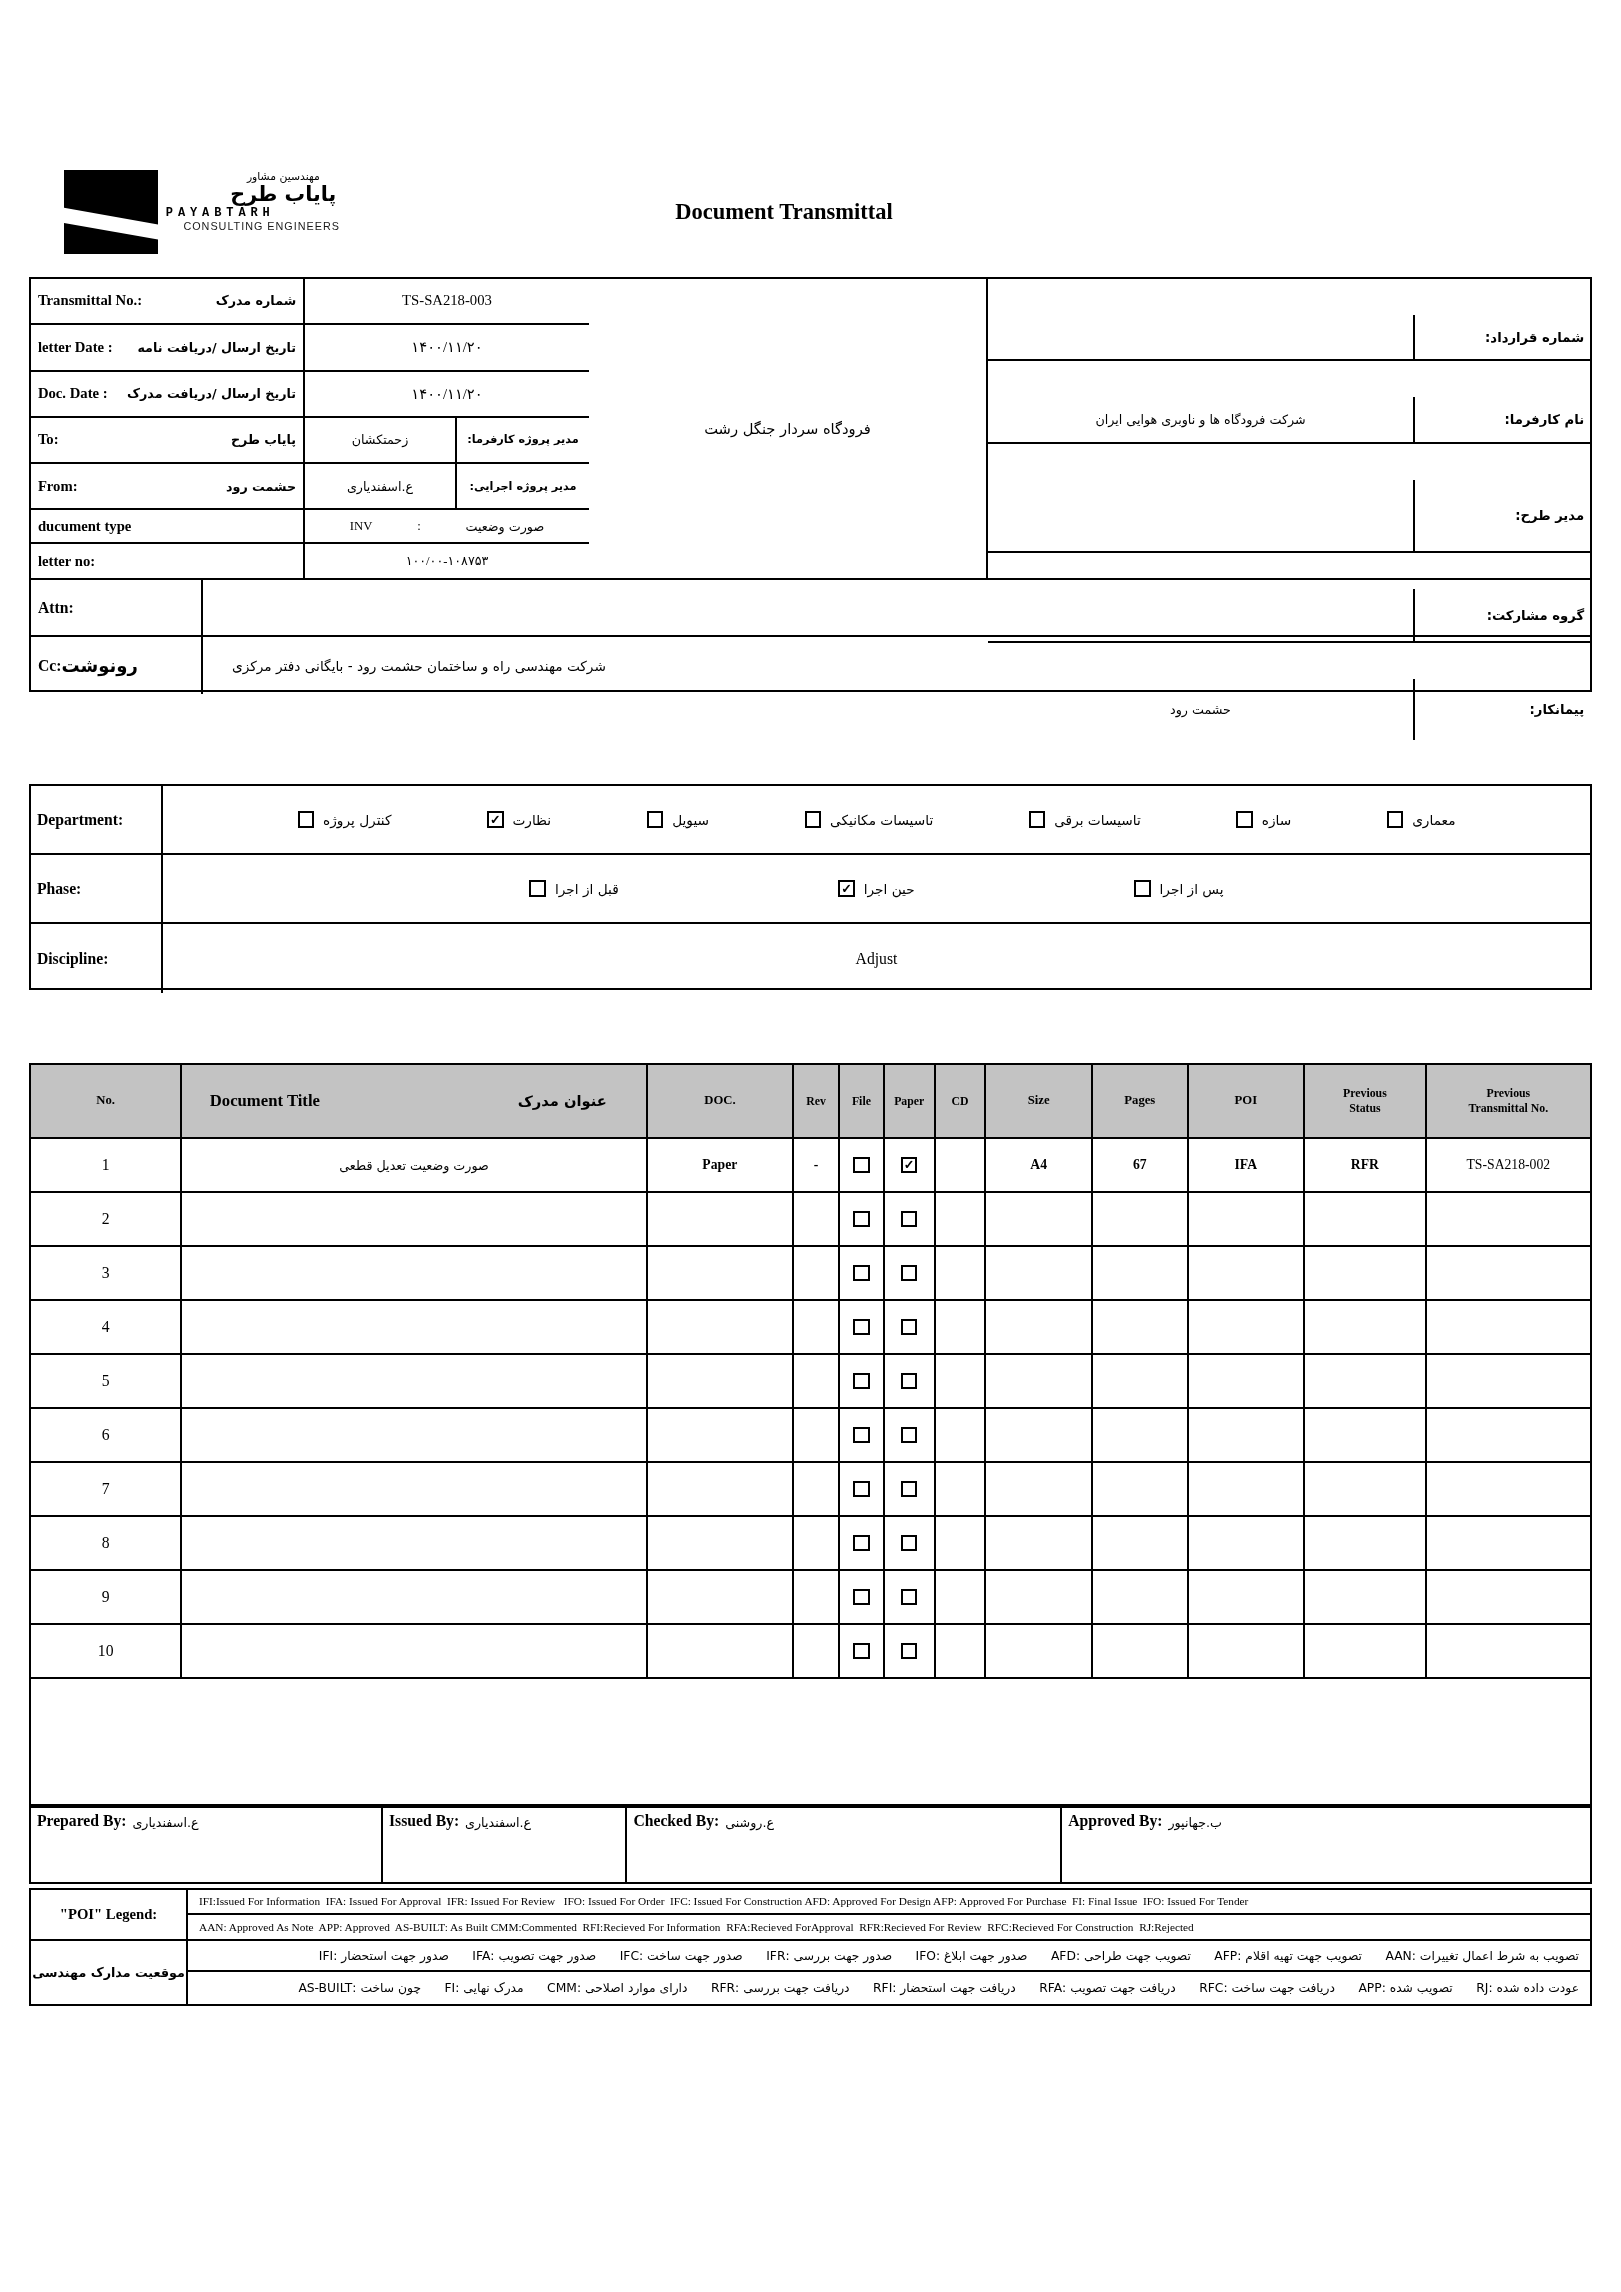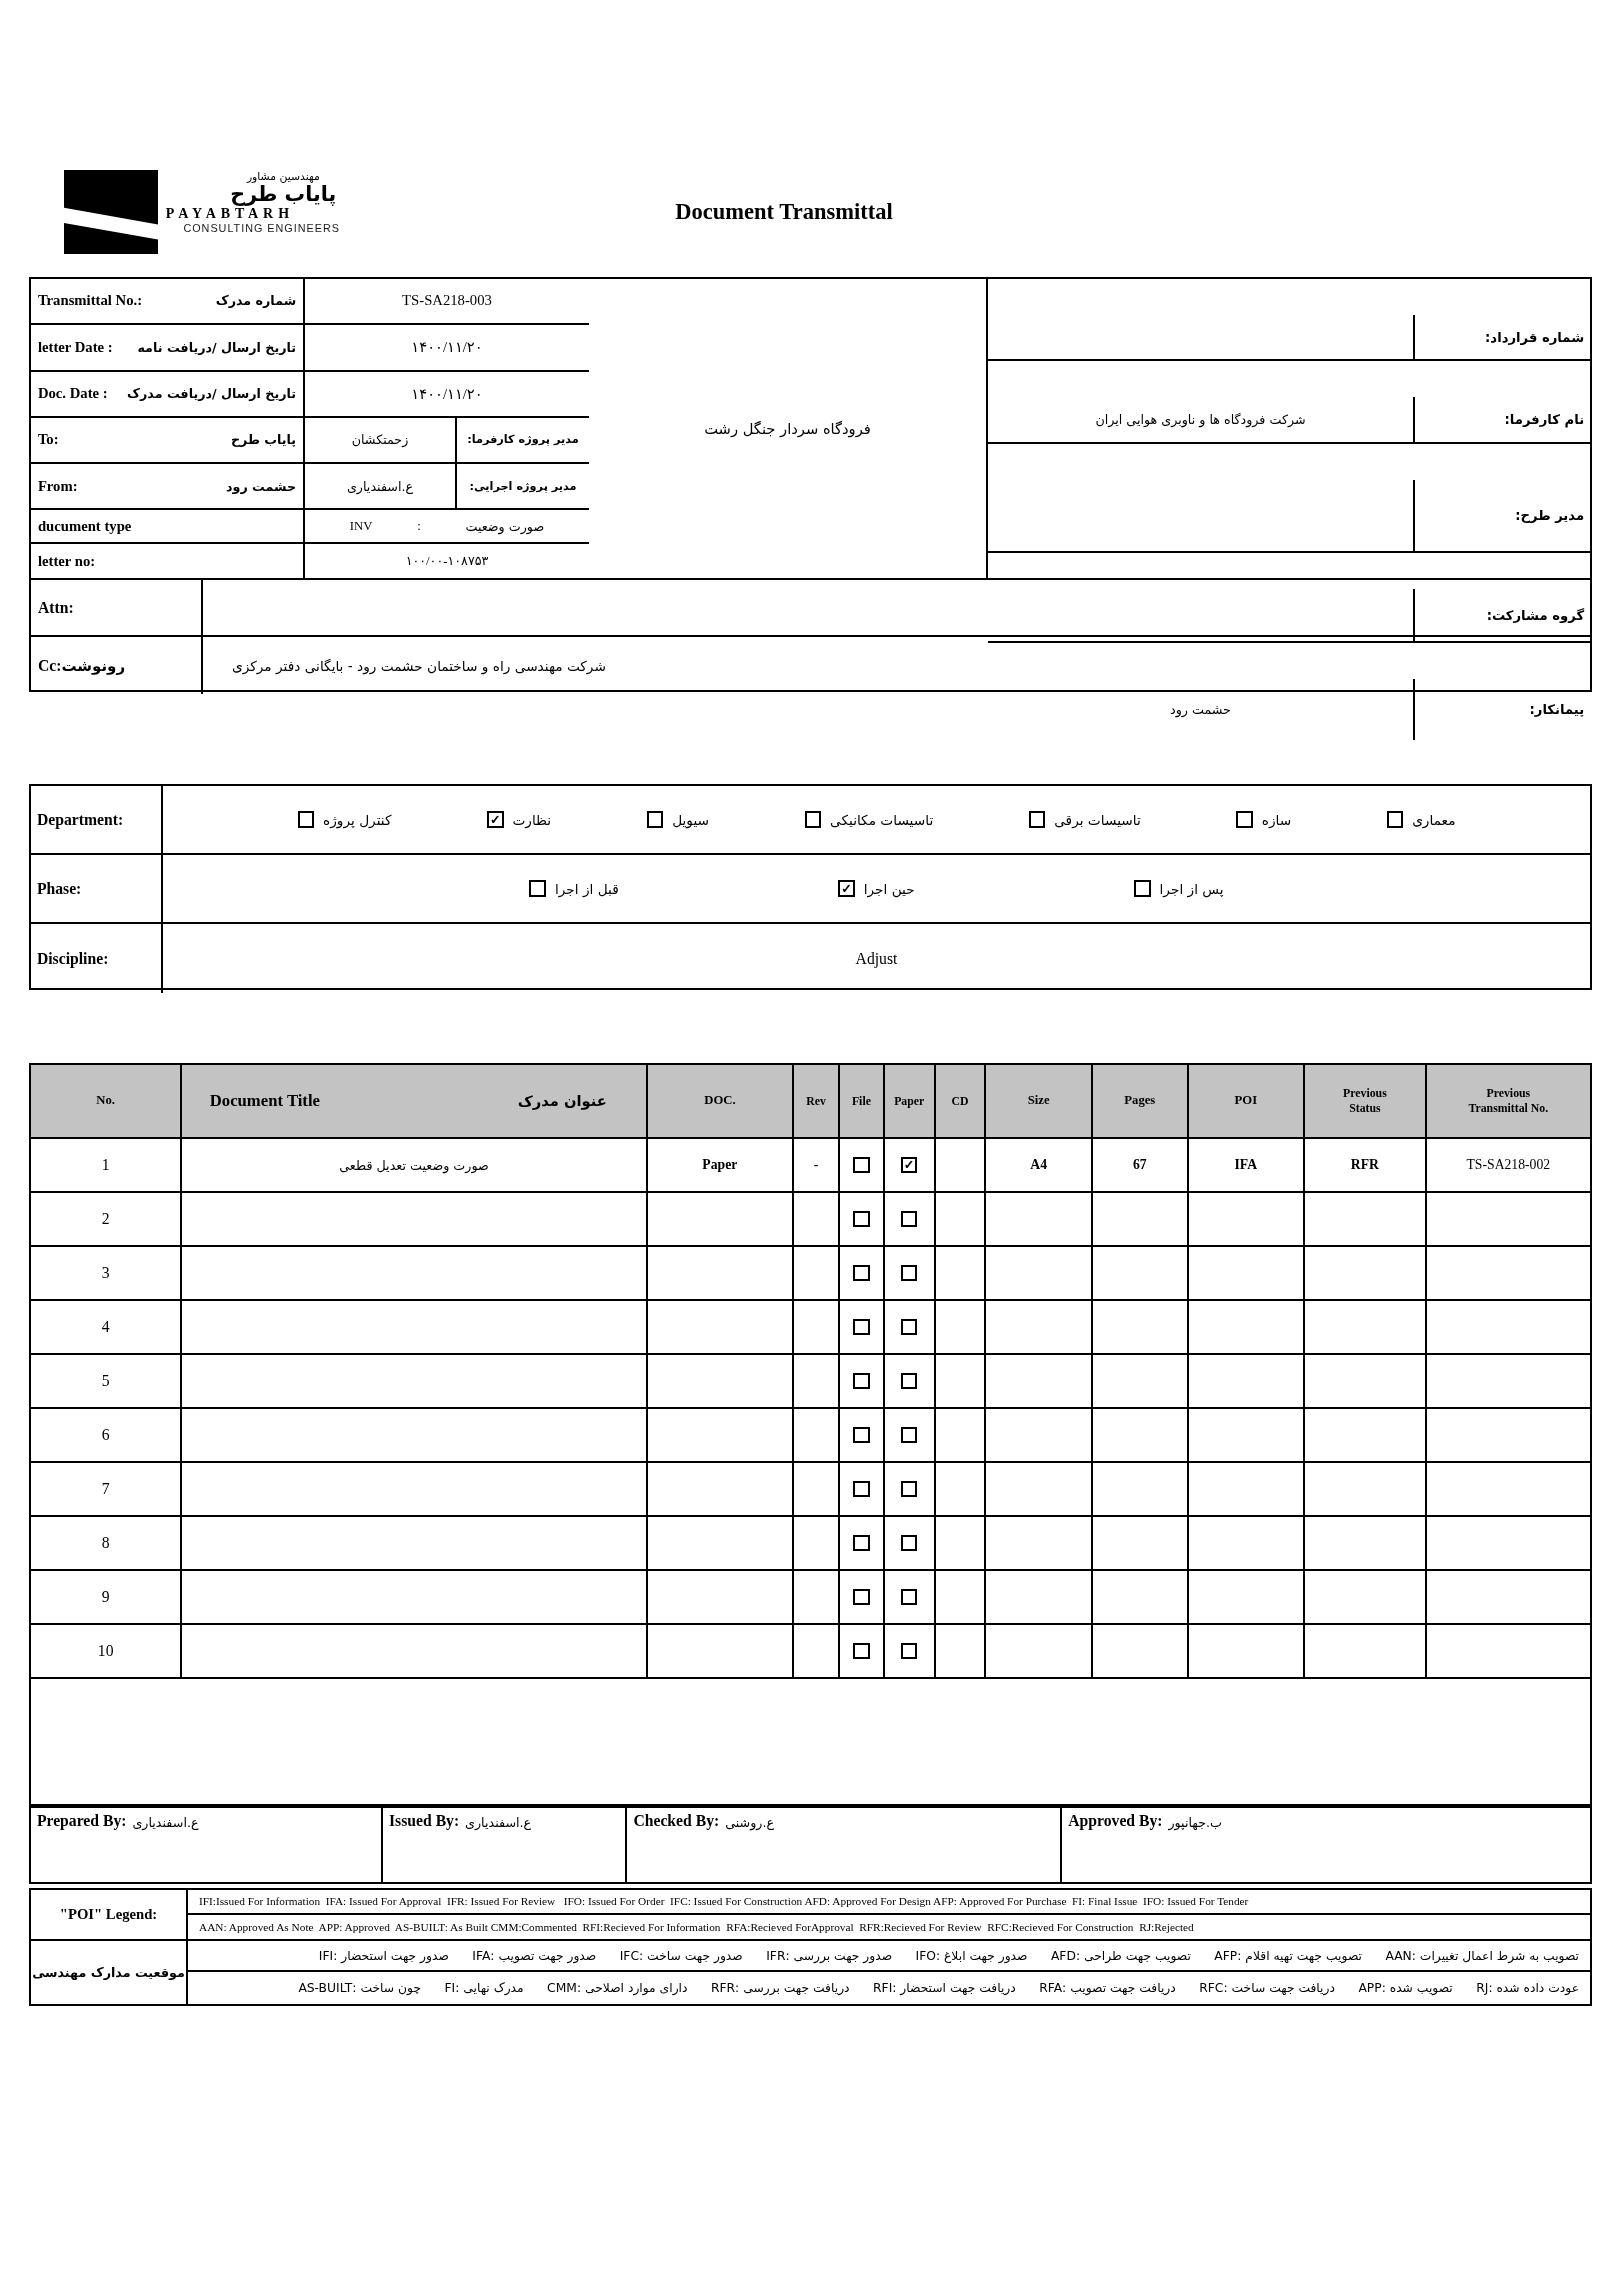--- a/index.html
+++ b/index.html
@@ -11,21 +11,21 @@
   .fa { font-family: "DejaVu Sans", sans-serif; direction: rtl; }
   .abs { position: absolute; }
 
   
   .logo-wrap { left: 64px; top: 170px; display: flex; align-items: flex-start; }
   .logo-box { width: 94px; height: 84px; background: #000; position: relative; overflow: hidden; flex: 0 0 auto; }
   .logo-stripe { position: absolute; left: -11.8px; top: 47px; width: 127px; height: 14.7px; background: #fff; transform: rotate(10deg); }
   .logo-text { margin-left: 7.8px; width: 196px; }
   .logo-fa-small { font-size: 10.8px; text-align: center; padding-left: 39px; }
   .logo-fa-large { font-size: 20.6px; font-weight: bold; text-align: center; padding-left: 39px; line-height: 1.1; }
-  .logo-en-name { font-size: 14px; font-weight: bold; letter-spacing: 4.9px; font-family: Liberation Serif, serif; }
+  .logo-en-name { font-size: 12px; font-weight: bold; letter-spacing: 4.9px; font-family: Liberation Mono, monospace; }
   .logo-en-sub { font-size: 10.8px; letter-spacing: 1px; color: #1a1a1a; font-family: "Liberation Sans", sans-serif; padding-left: 17.6px; }
   .doc-title { left: 0; top: 199px; width: 1568px; text-align: center; font-size: 22.5px; font-weight: bold; }
 
   
   .info-table { left: 29px; top: 277px; width: 1563px; height: 415px; border: 2.9px solid #000; }
   .info-main { display: flex; height: 301px; border-bottom: 2px solid #000; }
   .left-block { width: 559px; display: flex; flex-direction: column; }
   .lrow { display: flex; border-bottom: 2px solid #000; }
   .lrow:last-child { border-bottom: none; }
   .lcell { border-right: 2px solid #000; display: flex; align-items: center; }
@@ -196,21 +196,21 @@
       </div>
     </div>
   </div>
   <div class="wide-row">
     <div class="wlab">Attn:</div>
     <div class="wval fa"></div>
   </div>
   <div class="wide-row">
     <div class="wlab">
         <span>Cc:</span>
-        <span class="fa" style="font-size:15px">رونوشت</span>
+        <span class="fa" style="font-size:18px">رونوشت</span>
       </div>
     <div class="wval fa">شرکت مهندسی راه و ساختمان حشمت رود - بایگانی دفتر مرکزی</div>
   </div>
 </div>
 
 <div class="abs class-table">
   <div class="crow">
     <div class="clab">Department:</div>
     <div class="copts">
       <span class="opt">

